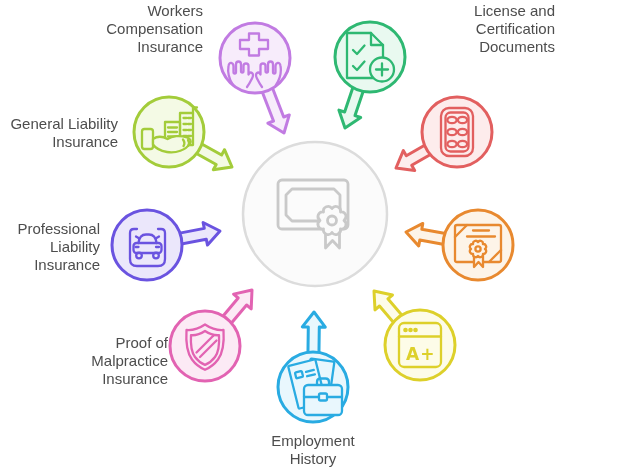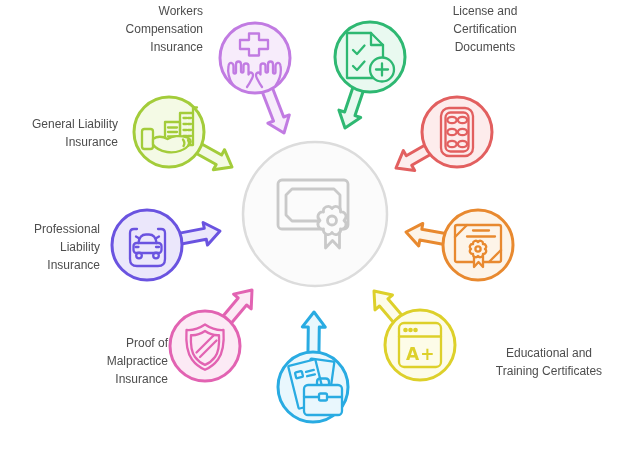--- a/index.html
+++ b/index.html
@@ -5,25 +5,25 @@
   html,body{margin:0;padding:0;}
   body{
     width:626px;height:470px;background:#ffffff;
     font-family:"Liberation Sans", sans-serif;
     position:relative;overflow:hidden;
   }
   .stage{position:absolute;inset:0;width:626px;height:470px;}
   svg{position:absolute;left:0;top:0;}
   .label{
     position:absolute;
-    font-size:12px;line-height:18px;color:#4d4d4d;
+    font-size:15px;line-height:18px;color:#4d4d4d;
     white-space:pre-line;
   }
   .t-right{text-align:right;}
-  .t-left{text-align:center;}
+  .t-left{text-align:right;}
   .t-center{text-align:center;}
 
   
   .n0{--c:#c17be2;--f:#f7ecfb}
   .n1{--c:#2eb872;--f:#e9f9f0}
   .n2{--c:#e25f5f;--f:#fdecec}
   .n3{--c:#e8892f;--f:#fdf4e8}
   .n4{--c:#ddd02a;--f:#fdfce8}
   .n5{--c:#29abe2;--f:#e9f7fd}
   .n6{--c:#e263b2;--f:#fceaf5}
@@ -188,23 +188,23 @@
 <div class="label t-right" style="top:2px;right:423px;width:120px">Workers
 Compensation
 Insurance</div>
 
 <div class="label t-left" style="top:2px;left:415px;width:140px">License and
 Certification
 Documents</div>
 
 
 
-<div class="label t-left" style="top:344px;left:473px;width:152px">Educational and
-Training Certificates</div>
-
+
+<div class="label t-center" style="top:432px;left:253px;width:120px">Employment
+History</div>
 
 <div class="label t-right" style="top:334px;right:458px;width:120px">Proof of
 Malpractice
 Insurance</div>
 
 <div class="label t-right" style="top:220px;right:526px;width:110px">Professional
 Liability
 Insurance</div>
 
 <div class="label t-right" style="top:115px;right:508px;width:120px">General Liability

